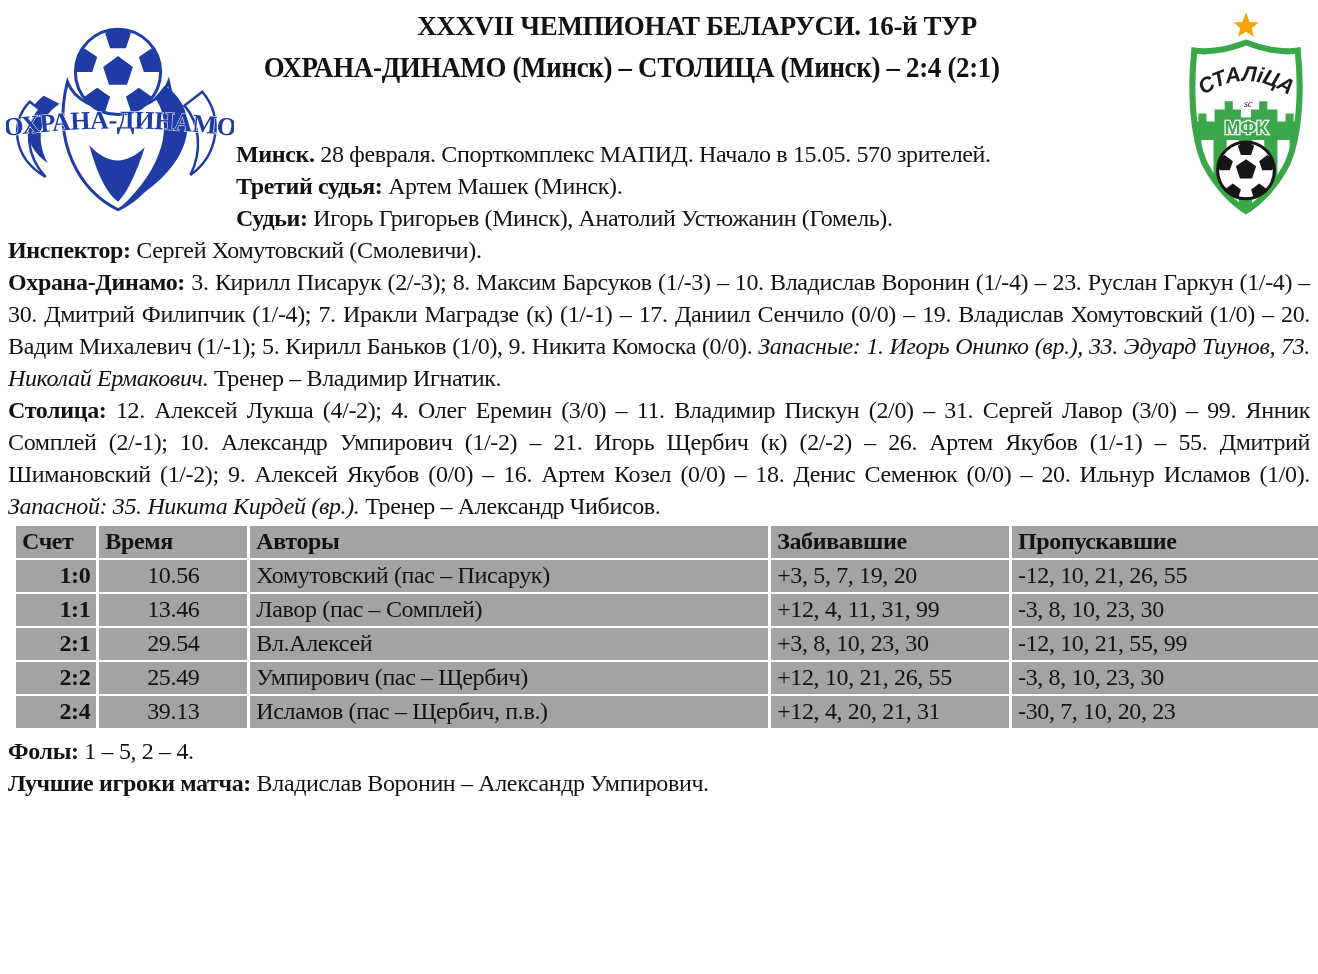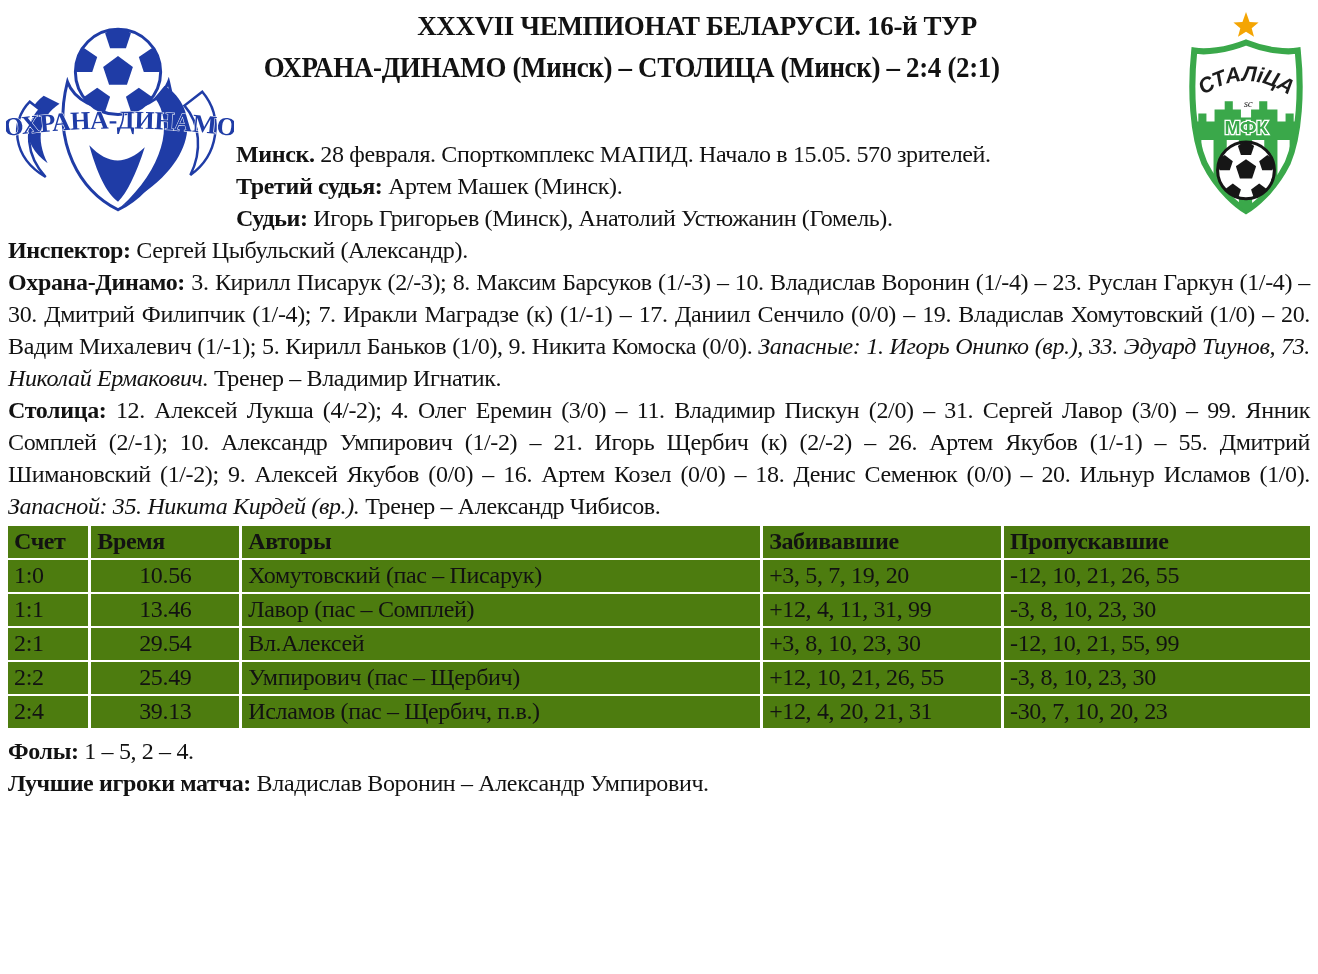--- a/index.html
+++ b/index.html
@@ -22,36 +22,36 @@
   .venue{max-width:845px;margin-top:48px;}
   b{font-weight:bold;}
   
   p{margin:0;}
   .just{text-align:justify;}
   .lineup i{font-style:italic;}
   
   table.scores{
     width:100%;border-collapse:separate;border-spacing:0;
     margin-top:4px;margin-bottom:5px;
-    background:#4d7c0f;table-layout:fixed;
+    background:#a3a3a3;table-layout:fixed;margin-left:8px;
   }
   table.scores th,table.scores td{
     padding:1px 6px 2px 6px;height:30px;box-sizing:border-box;
     border-bottom:2px solid #ffffff;border-right:3px solid #ffffff;
     font-size:24px;line-height:29px;overflow:hidden;white-space:nowrap;
   }
   table.scores th{font-weight:bold;text-align:left;}
   table.scores .last{border-right:none;}
   table.scores tr:last-child td{border-bottom:2px solid #ffffff;}
   .col-score{width:6.4%;}
   .col-time{width:11.6%;}
   .col-authors{width:40.0%;}
   .col-scored{width:18.5%;}
   .col-conceded{width:23.5%;}
-  td.c-score{font-weight:normal;text-align:left;}
+  td.c-score{font-weight:bold;text-align:right;}
   th.c-score{text-align:center;}
   td.c-time,th.c-time{text-align:center;font-weight:normal;}
   th.c-time{font-weight:bold;}
   td.c-left,th.c-left{padding-left:13px;}
 </style>
 </head>
 <body>
 
 <div class="page">
 
@@ -126,21 +126,21 @@
 
     <div class="header-text">
       <div class="title1">XXXVII ЧЕМПИОНАТ БЕЛАРУСИ. 16-й ТУР</div>
       <div class="title2"><span>ОХРАНА-ДИНАМО (Минск) – СТОЛИЦА (Минск) – 2:4 (2:1)</span></div>
       <p class="hline venue"><b>Минск.</b><span> 28 февраля. Спорткомплекс МАПИД. Начало в 15.05. 570 зрителей.</span></p>
       <p class="hline"><b>Третий судья:</b><span> Артем Машек (Минск).</span></p>
       <p class="hline"><b>Судьи:</b><span> Игорь Григорьев (Минск), Анатолий Устюжанин (Гомель).</span></p>
     </div>
   </header>
 
-  <p><b>Инспектор:</b><span> Сергей Цыбульский (Александр).</span></p>
+  <p><b>Инспектор:</b><span> Сергей Хомутовский (Смолевичи).</span></p>
 
   <p class="just lineup"><b>Охрана-Динамо:</b><span> 3. Кирилл Писарук (2/-3); 8. Максим Барсуков (1/-3) – 10. Владислав Воронин (1/-4) – 23. Руслан Гаркун (1/-4) – 30. Дмитрий Филипчик (1/-4); 7. Иракли Маградзе (к) (1/-1) – 17. Даниил Сенчило (0/0) – 19. Владислав Хомутовский (1/0) – 20. Вадим Михалевич (1/-1); 5. Кирилл Баньков (1/0), 9. Никита Комоска (0/0). </span><i>Запасные: 1. Игорь Онипко (вр.), 33. Эдуард Тиунов, 73. Николай Ермакович.</i><span> Тренер – Владимир Игнатик.</span></p>
 
   <p class="just lineup"><b>Столица:</b><span> 12. Алексей Лукша (4/-2); 4. Олег Еремин (3/0) – 11. Владимир Пискун (2/0) – 31. Сергей Лавор (3/0) – 99. Янник Сомплей (2/-1); 10. Александр Умпирович (1/-2) – 21. Игорь Щербич (к) (2/-2) – 26. Артем Якубов (1/-1) – 55. Дмитрий Шимановский (1/-2); 9. Алексей Якубов (0/0) – 16. Артем Козел (0/0) – 18. Денис Семенюк (0/0) – 20. Ильнур Исламов (1/0). </span><i>Запасной: 35. Никита Кирдей (вр.).</i><span> Тренер – Александр Чибисов.</span></p>
 
   <table class="scores">
     <colgroup>
       <col class="col-score">
         <col class="col-time">
         <col class="col-authors">

